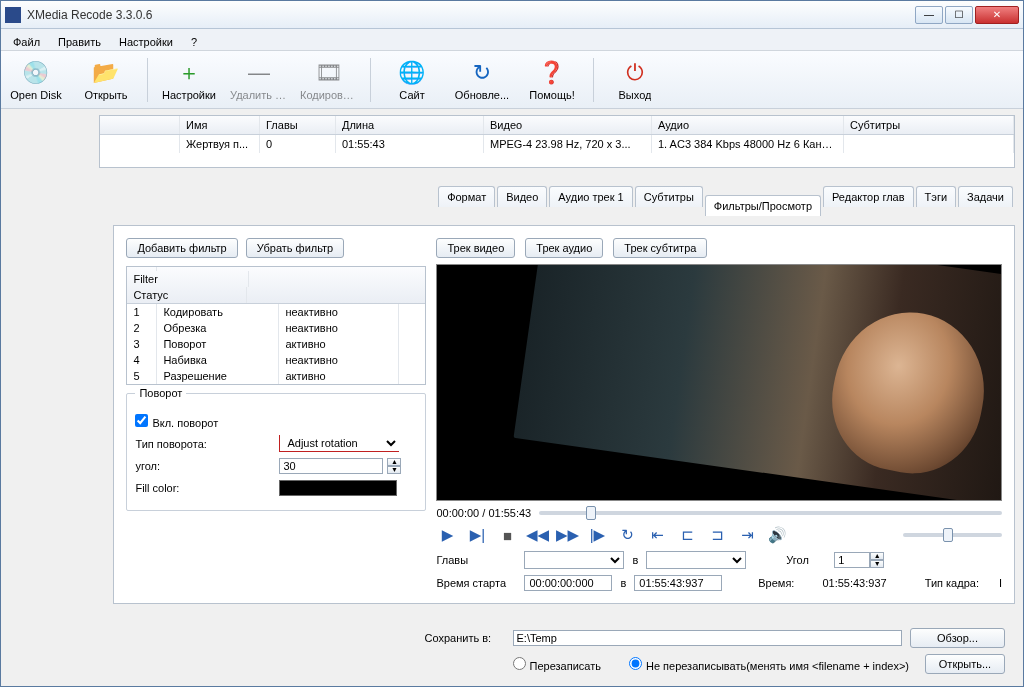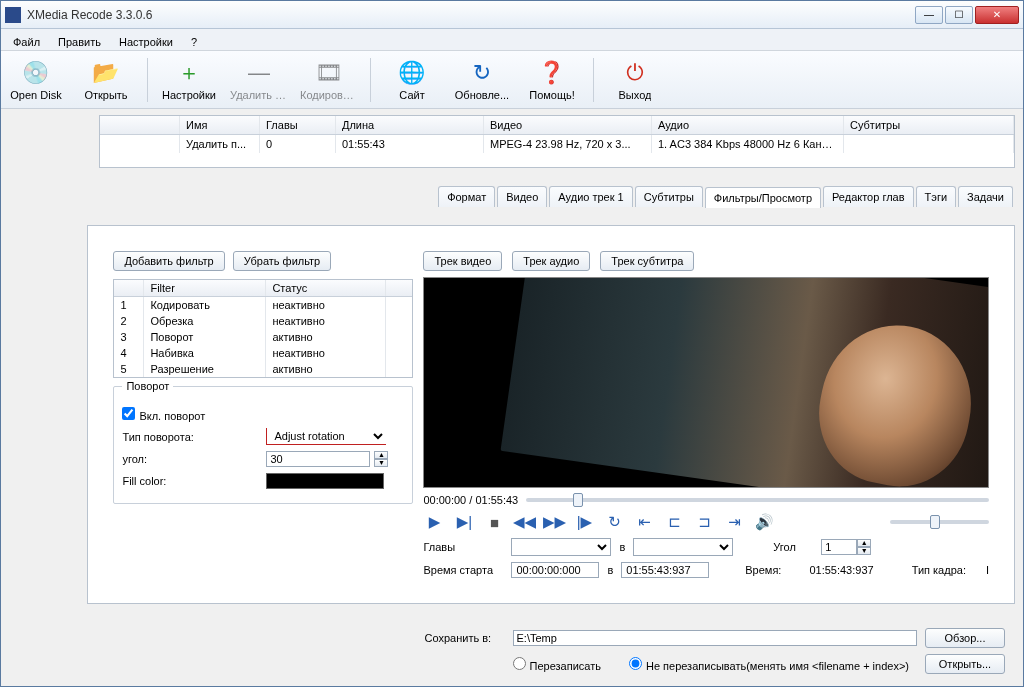--- a/index.html
+++ b/index.html
@@ -21,27 +21,27 @@
 .tool .lbl { font-size: 11px; white-space: nowrap; overflow: hidden; max-width: 58px; text-overflow: ellipsis; }
 .sep { width: 1px; height: 44px; background: #c8d0da; }
 .content { padding: 6px 8px; flex: 1; display: flex; flex-direction: column; gap: 18px; overflow:hidden;align-items:flex-end; }
 .grid { border: 1px solid #b8c2ce; background: #fff; }
 .grid-header { display: flex; background: linear-gradient(#fbfcfe,#eaeef4); border-bottom: 1px solid #c8d0da; }
 .grid-header div, .grid-row div { padding: 3px 6px; border-right: 1px solid #e3e7ec; overflow:hidden; white-space:nowrap; text-overflow:ellipsis; }
 .grid-row { display: flex; }
 .c-blank{width:80px}.c-name{width:80px}.c-chap{width:76px}.c-len{width:148px}.c-vid{width:168px}.c-aud{width:192px}.c-sub{width:170px}
 .tabs { display: flex; }
 .tab { padding: 4px 8px; border: 1px solid #b8c2ce; border-bottom: none; background: linear-gradient(#fafcfe,#eef2f7); margin-right: 2px; border-radius: 3px 3px 0 0; cursor:pointer; }
-.tab.active { background: #fff; position: relative; top: 1px; }
-.tabpanel { border: 1px solid #b8c2ce; background: #fff; padding: 25px; display: flex; gap: 10px; flex:1; overflow:hidden;}
+.tab.active { background: #fff; position: relative; top: 9px; }
+.tabpanel { border: 1px solid #b8c2ce; background: #fff; padding: 12px; display: flex; gap: 10px; flex:1; overflow:hidden;}
 .left-col { width: 300px; display: flex; flex-direction: column; gap: 8px; }
 .btn { border: 1px solid #9aa8b8; background: linear-gradient(#fdfefe,#e6ecf3); padding: 3px 10px; border-radius: 3px; cursor:pointer; display:inline-block; }
 .btn-row { display:flex; gap:8px; }
 .filter-table { border:1px solid #b8c2ce; }
-.ft-head { display:flex; background: linear-gradient(#fbfcfe,#eaeef4); border-bottom:1px solid #c8d0da; }
+.ft-head { display:flex; background: linear-gradient(#fbfcfe,#eaeef4); border-bottom:1px solid #c8d0da;flex-direction:column; }
 .ft-head div, .ft-row div { padding:2px 6px; border-right:1px solid #e3e7ec; }
 .ft-row { display:flex; }
 .ft-n{width:30px}.ft-f{width:122px}.ft-s{width:120px}
 .group { border:1px solid #c8d0da; padding:8px; border-radius:2px; }
 .group-title { position:relative; top:-15px; background:#fff; display:inline-block; padding:0 4px; margin-bottom:-10px;}
 .form-row { display:flex; align-items:center; margin-bottom:6px; gap:4px;}
 .form-row .flabel { width:140px; }
 select,input[type=text]{ border:1px solid #9aa8b8; padding:1px 3px; background:#fff; font-size:11px;}
 .hl { border:1px solid #c02020; border-top:none; border-right:none;}
 .right-col { flex:1; display:flex; flex-direction:column; gap:6px; }
@@ -137,21 +137,21 @@
         <div class="c-blank"></div>
         <div class="c-name">Имя</div>
         <div class="c-chap">Главы</div>
         <div class="c-len">Длина</div>
         <div class="c-vid">Видео</div>
         <div class="c-aud">Аудио</div>
         <div class="c-sub">Субтитры</div>
       </div>
       <div class="grid-row">
         <div class="c-blank"></div>
-        <div class="c-name">Удалить п...</div>
+        <div class="c-name">Жертвуя п...</div>
         <div class="c-chap">0</div>
         <div class="c-len">01:55:43</div>
         <div class="c-vid">MPEG-4  23.98 Hz,  720 x 3...</div>
         <div class="c-aud">1. AC3  384 Kbps  48000 Hz  6 Канал...</div>
         <div class="c-sub"></div>
       </div>
       <div class="grid-row" style="height:14px"></div>
     </div>
 
     <div class="tabs">
@@ -292,21 +292,21 @@
             <span style="margin-left:12px">I</span>
           </div>
         </div>
       </div>
     </div>
 
     <div class="footer">
       <div class="footer-row">
         <div class="flbl">Сохранить в:</div>
         <input class="path-input" type="text" value="E:\Temp" style="">
-        <div class="btn" style="width:80px;text-align:center">Обзор...</div>
+        <div class="btn" style="width:95px;text-align:center">Обзор...</div>
       </div>
       <div class="footer-row">
         <div class="flbl"></div>
         <label><input type="radio" name="ov" style=""><span>Перезаписать</span></label>
         <label style="margin-left:20px"><input type="radio" name="ov" checked="" style=""><span>Не перезаписывать(менять имя &lt;filename + index&gt;)</span></label>
         <div style="flex:1"></div>
         <div class="btn" style="width:80px;text-align:center">Открыть...</div>
       </div>
     </div>
   </div>

